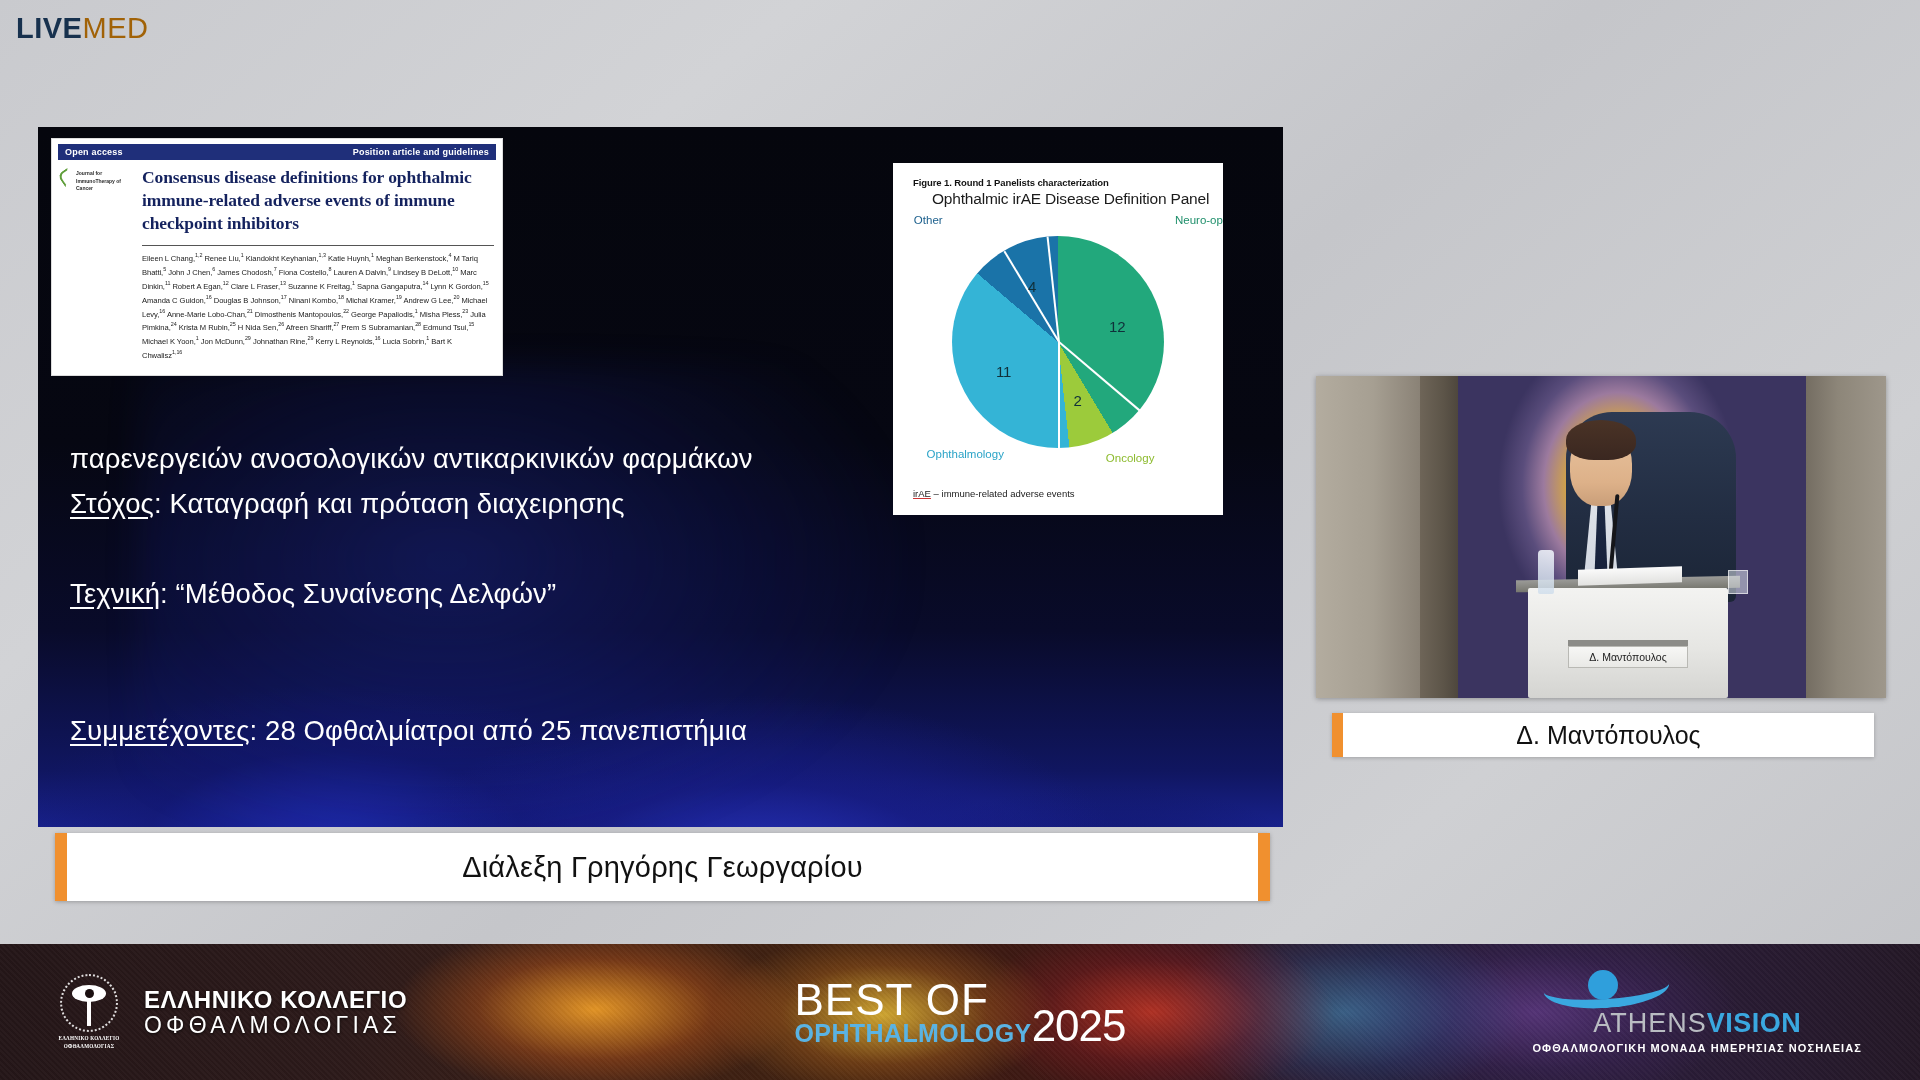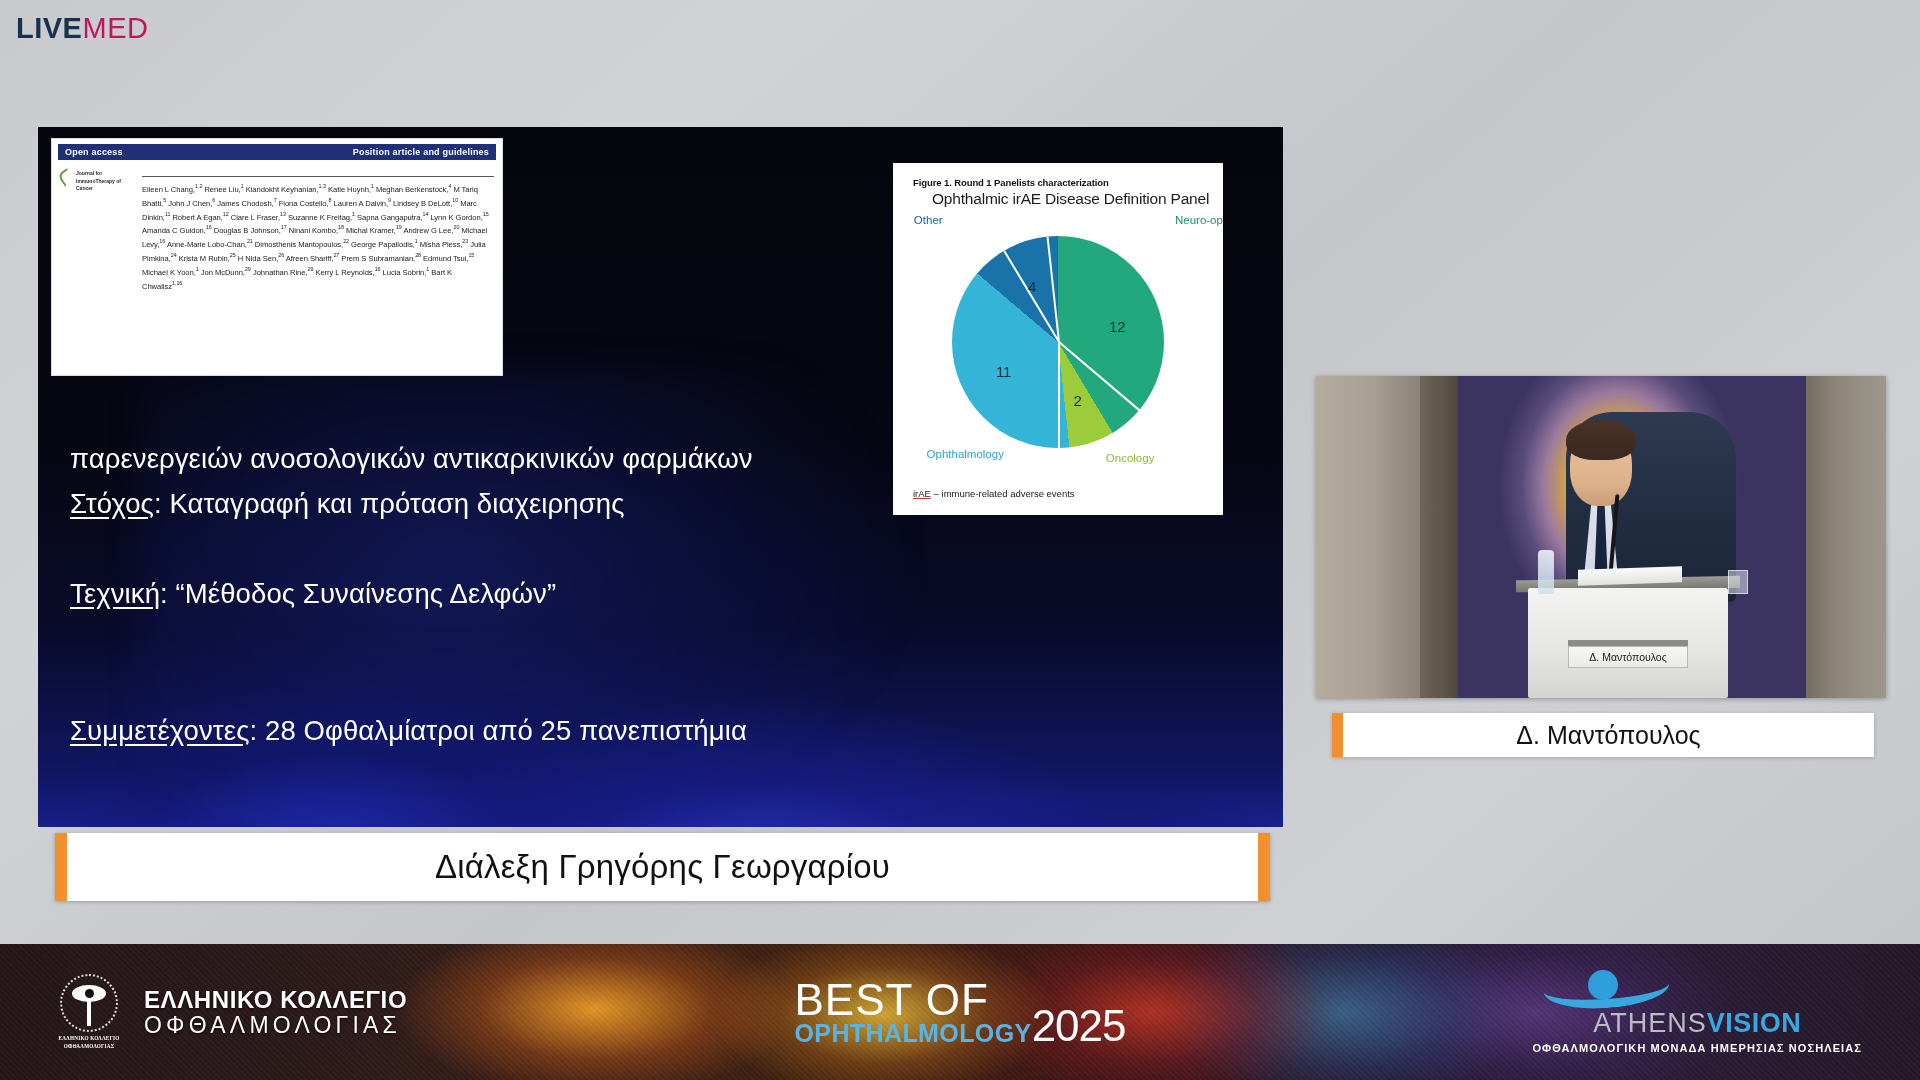--- a/index.html
+++ b/index.html
@@ -13,21 +13,21 @@
     position: relative;
   }
 
   
   #livemed-logo {
     position: absolute; left: 16px; top: 14px;
     font-size: 29px; font-weight: bold; letter-spacing: 0.5px;
     line-height: 1;
   }
   #livemed-logo .live { color: #17314e; font-weight: bold; margin-top: 20px; }
-  #livemed-logo .med  { color: #be185d; font-weight: 400; }
+  #livemed-logo .med  { color: #a16207; font-weight: 400; }
 
   
   #slide-stage {
     position: absolute;
     left: 38px; top: 127px;
     width: 1245px; height: 700px;
     background: #ec4899;
     overflow: hidden;
   }
   #slide-bg {
@@ -162,21 +162,21 @@
   #lecture-caption {
     position: absolute; left: 55px; top: 833px;
     width: 1215px; height: 68px;
     background: #ffffff;
     border-left: 12px solid #f0902f;
     border-right: 12px solid #f0902f;
     display: flex; align-items: center; justify-content: center;
     box-shadow: 0 1px 4px rgba(0,0,0,0.25);
   }
   #lecture-caption-text {
-    font-size: 33px; color: #111111; letter-spacing: 0.2px;
+    font-size: 29px; color: #111111; letter-spacing: 0.2px;
   }
 
   
   #speaker-panel {
     position: absolute; left: 1316px; top: 376px;
     width: 570px; height: 322px;
     background: #111;
     overflow: hidden;
     box-shadow: 0 1px 5px rgba(0,0,0,0.3);
   }
@@ -388,20 +388,21 @@
     </div>
     <div id="paper-body">
       <div id="paper-journal-logo">
         <div class="leaf"></div>
         <div class="jtext">
           <div>Journal for</div>
           <div>ImmunoTherapy of Cancer</div>
         </div>
       </div>
       <div id="paper-title-col">
+        <div id="paper-title">Consensus disease definitions for ophthalmic immune-related adverse events of immune checkpoint inhibitors</div>
         <div id="paper-rule"></div>
         <div id="paper-authors">Eileen L Chang,<sup>1,2</sup> Renee Liu,<sup>1</sup> Kiandokht Keyhanian,<sup>1,3</sup> Katie Huynh,<sup>1</sup> Meghan Berkenstock,<sup>4</sup> M Tariq Bhatti,<sup>5</sup> John J Chen,<sup>6</sup> James Chodosh,<sup>7</sup> Fiona Costello,<sup>8</sup> Lauren A Dalvin,<sup>9</sup> Lindsey B DeLott,<sup>10</sup> Marc Dinkin,<sup>11</sup> Robert A Egan,<sup>12</sup> Clare L Fraser,<sup>13</sup> Suzanne K Freitag,<sup>1</sup> Sapna Gangaputra,<sup>14</sup> Lynn K Gordon,<sup>15</sup> Amanda C Guidon,<sup>16</sup> Douglas B Johnson,<sup>17</sup> Ninani Kombo,<sup>18</sup> Michal Kramer,<sup>19</sup> Andrew G Lee,<sup>20</sup> Michael Levy,<sup>16</sup> Anne-Marie Lobo-Chan,<sup>21</sup> Dimosthenis Mantopoulos,<sup>22</sup> George Papaliodis,<sup>1</sup> Misha Pless,<sup>23</sup> Julia Pimkina,<sup>24</sup> Krista M Rubin,<sup>25</sup> H Nida Sen,<sup>26</sup> Afreen Shariff,<sup>27</sup> Prem S Subramanian,<sup>28</sup> Edmund Tsui,<sup>15</sup> Michael K Yoon,<sup>1</sup> Jon McDunn,<sup>29</sup> Johnathan Rine,<sup>29</sup> Kerry L Reynolds,<sup>16</sup> Lucia Sobrin,<sup>1</sup> Bart K Chwalisz<sup>1,16</sup></div>
       </div>
     </div>
   </div>
 
   <div id="chart-figure">
     <div id="chart-inner">
       <div id="chart-figlabel">Figure 1. Round 1 Panelists characterization</div>
       <div id="chart-title">Ophthalmic irAE Disease Definition Panel</div>

